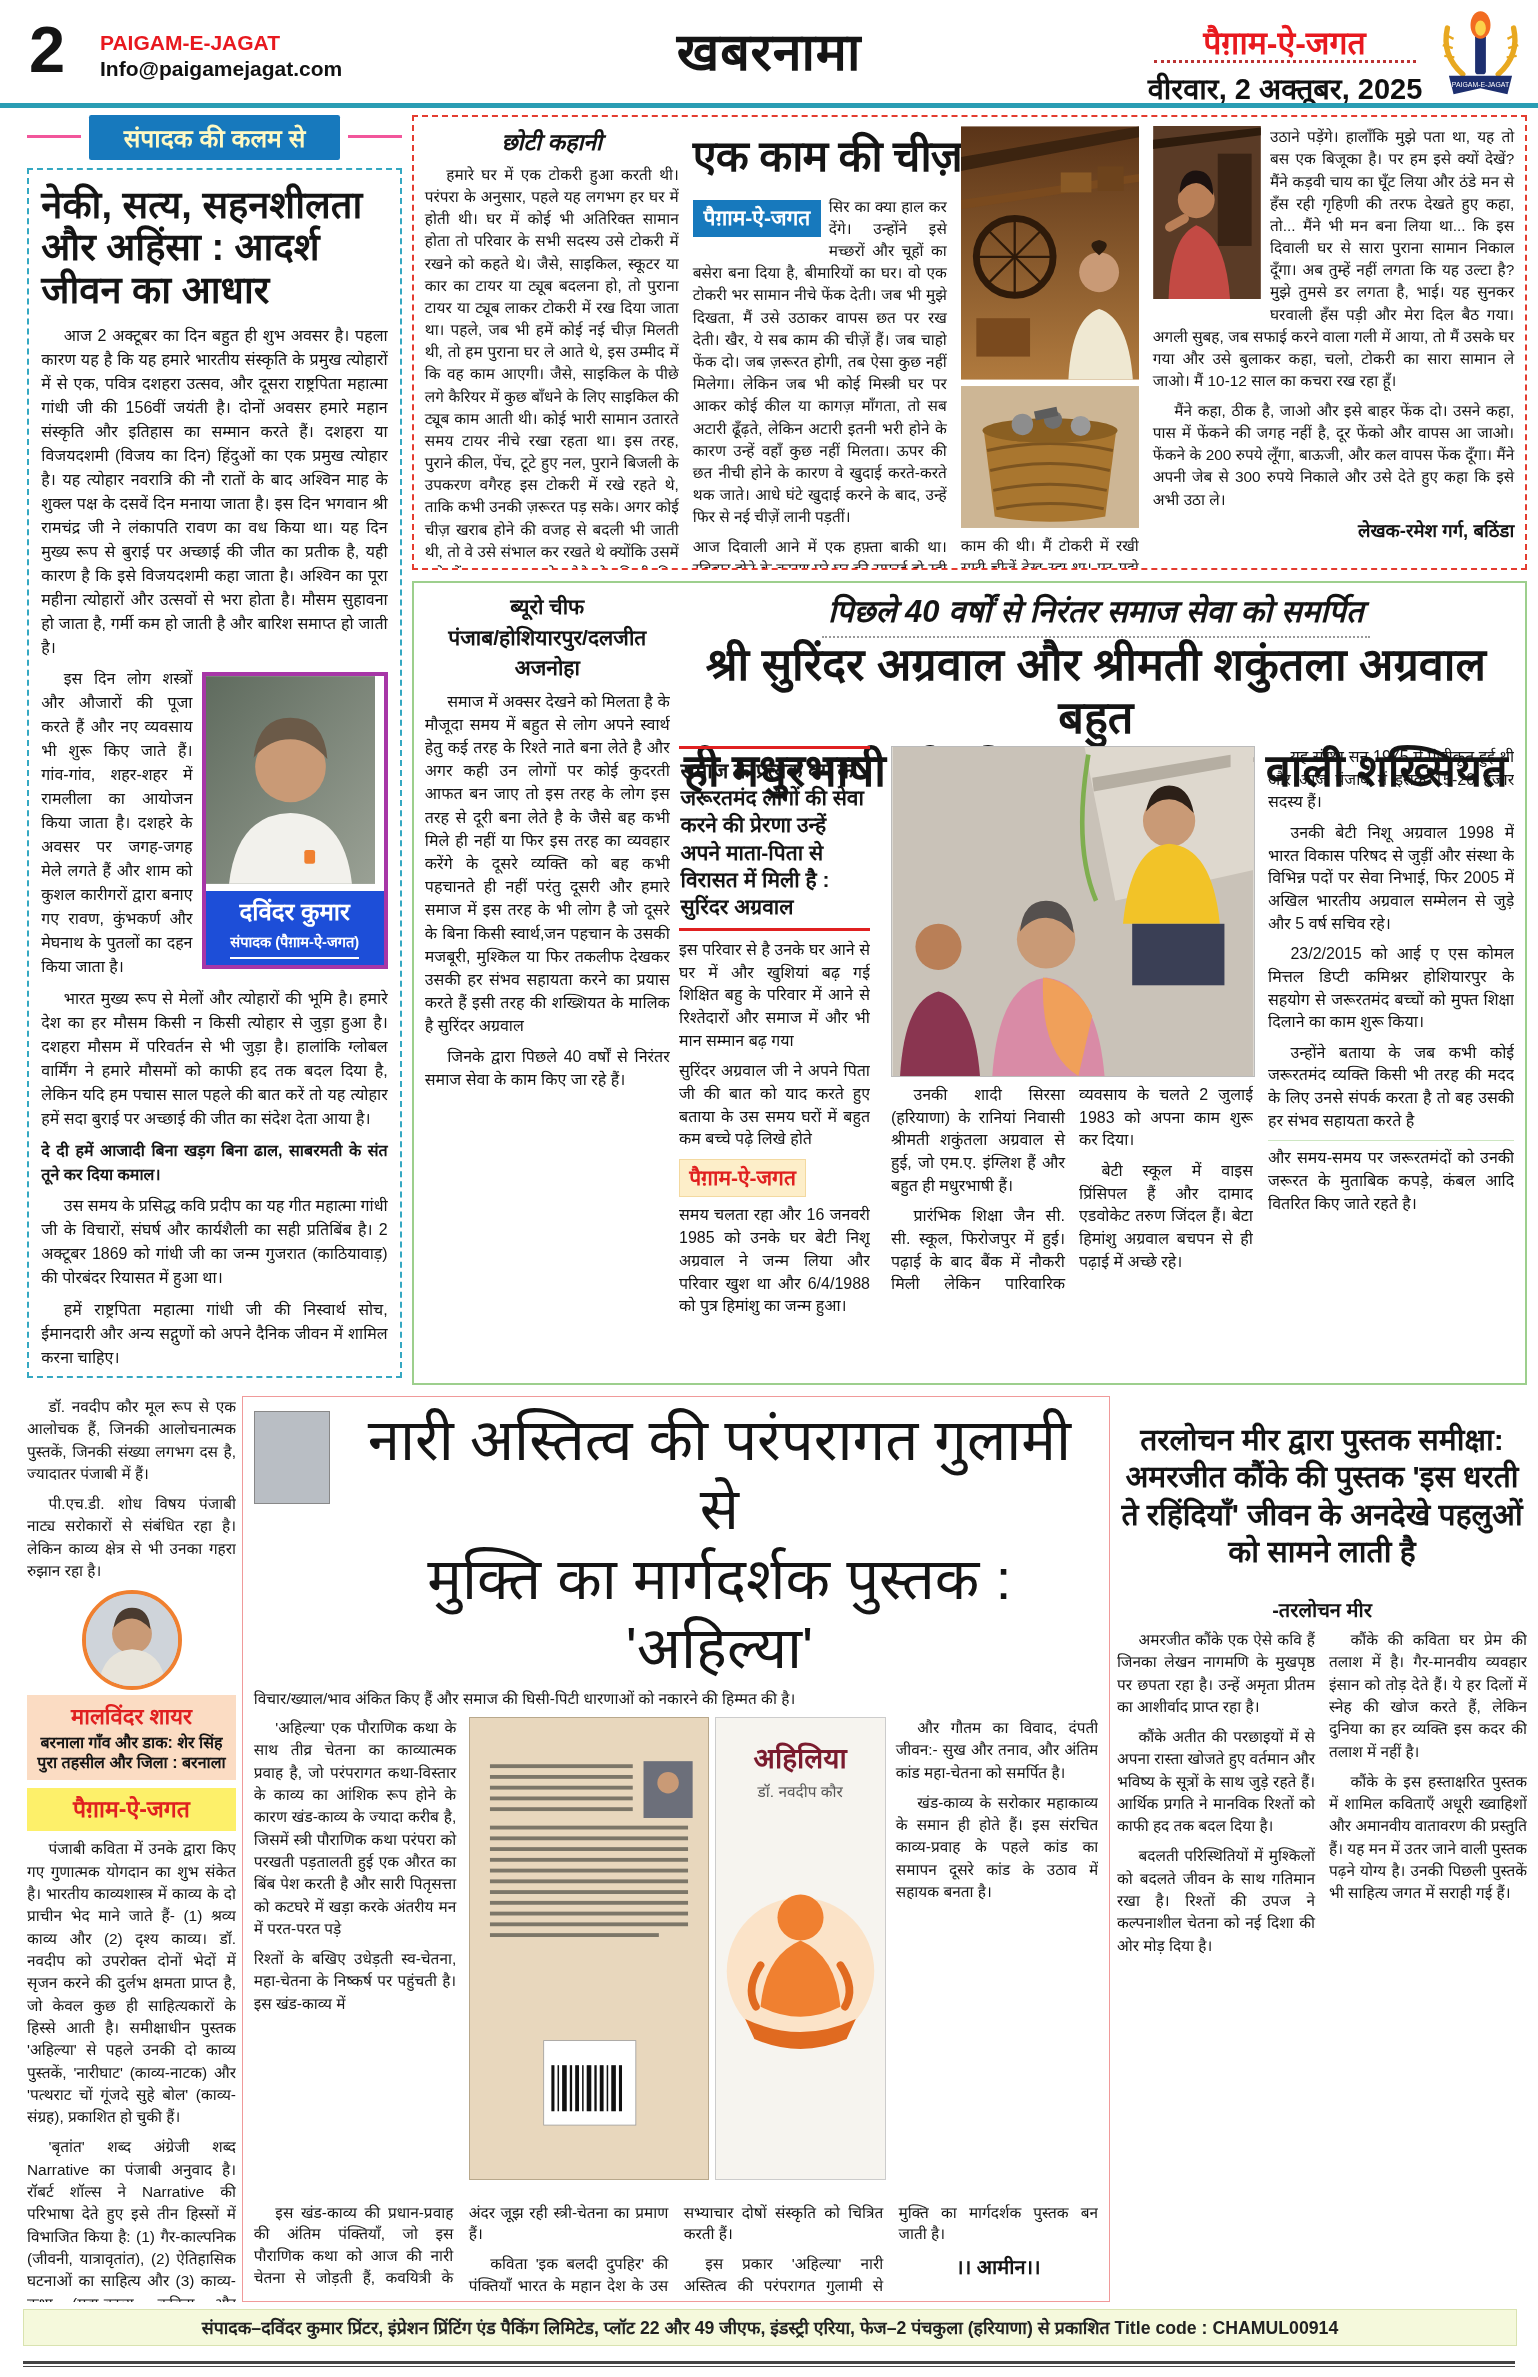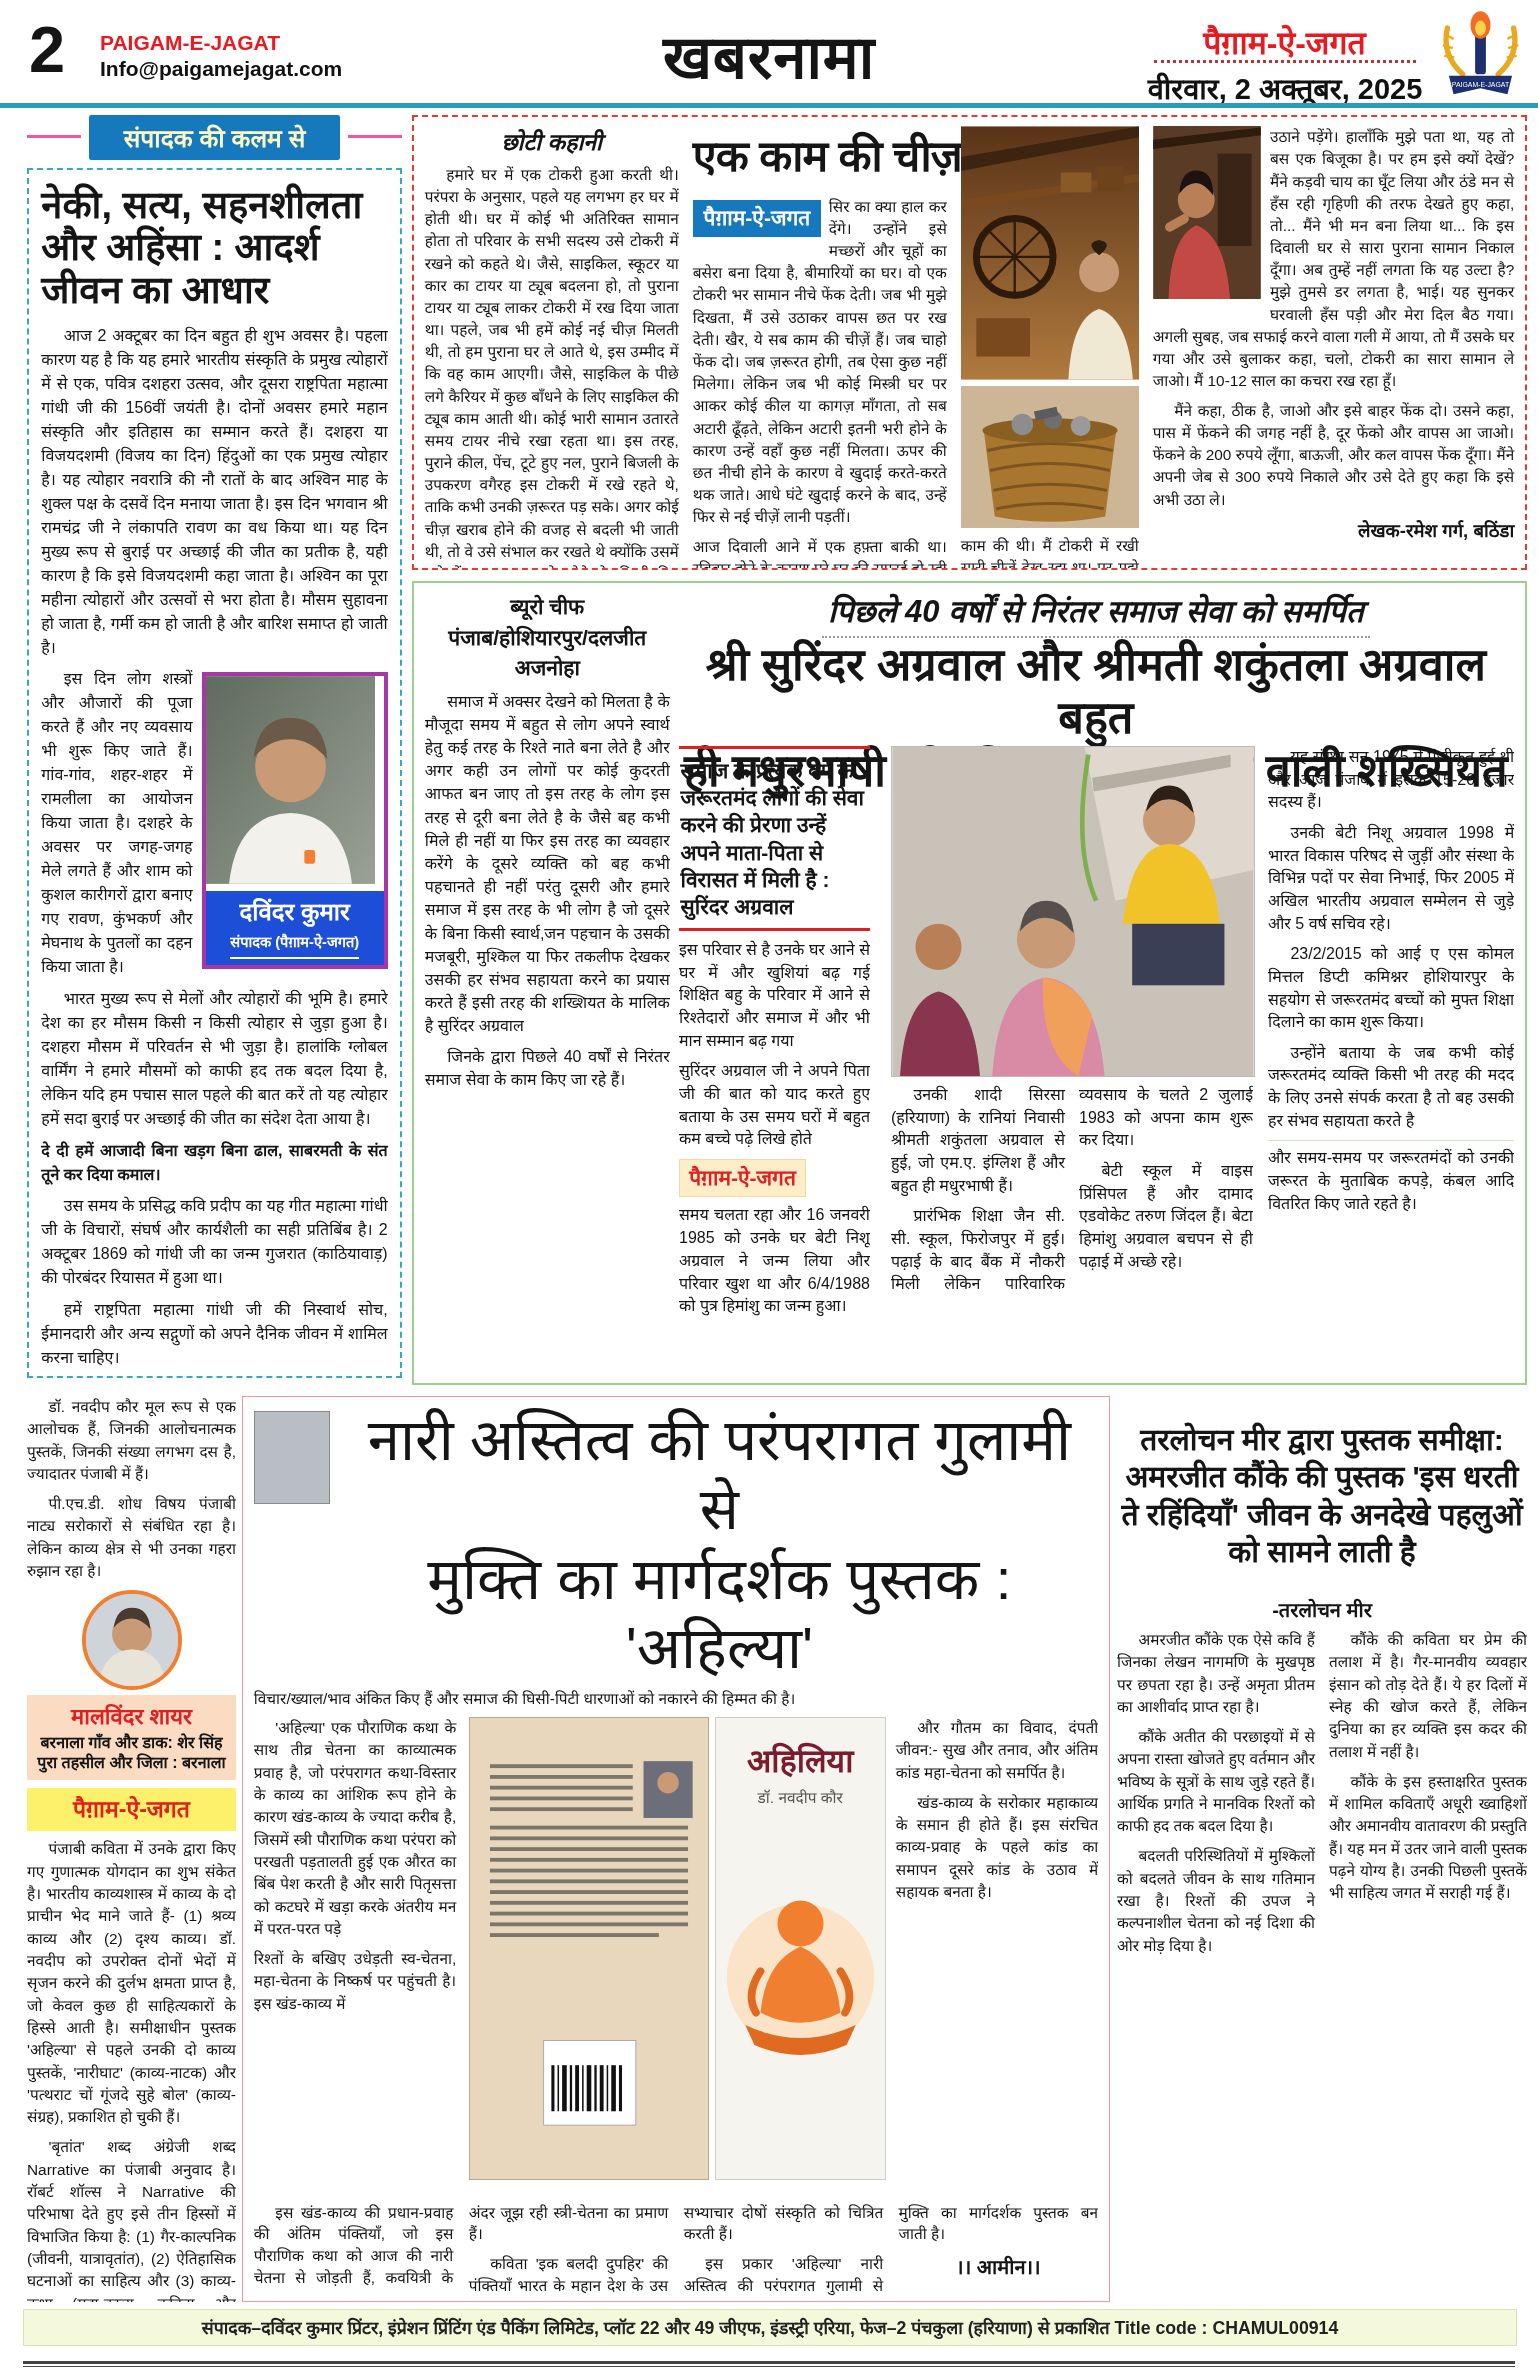--- a/index.html
+++ b/index.html
@@ -2,21 +2,21 @@
 <html lang="hi" style="font-size:12.3px"><head>
 <meta charset="utf-8">
 <style>
   html,body{margin:0;padding:0;background:#fff;}
   .page{position:relative;width:1538px;height:2377px;background:#fff;overflow:hidden;
         font-family:"Liberation Sans","DejaVu Sans",sans-serif;color:#151515;}
   
   .pagenum{position:absolute;left:29px;top:17px;font-size:65px;font-weight:bold;line-height:1;}
   .brand{position:absolute;left:100px;top:31px;font-size:21px;font-weight:bold;color:#e8191f;line-height:1.1;}
   .email{position:absolute;left:100px;top:57px;font-size:21px;font-weight:bold;color:#111;}
-  .section-title{position:absolute;left:0;right:0;top:14px;text-align:center;font-size:60px;font-weight:bold;letter-spacing:0.8px;}
+  .section-title{position:absolute;left:0;right:0;top:14px;text-align:center;font-size:52px;font-weight:bold;letter-spacing:0.8px;}
   .masthead{position:absolute;left:1146px;top:20px;width:277px;text-align:center;font-size:32px;font-weight:bold;color:#e8191f;}
   .masthead-dots{position:absolute;left:1154px;top:60px;width:262px;border-top:3.8px dotted #b33;}
   .dateline{position:absolute;left:1108px;top:68px;width:354px;text-align:center;font-size:29px;font-weight:bold;color:#111;}
   .logo{position:absolute;left:1432px;top:4.6px;width:97px;height:97px;}
   .rule-teal{position:absolute;left:0;top:103px;width:1538px;height:5.4px;background:#2a9db4;}
   
   p{margin:0 0 7.7px 0;text-align:justify;}
   .ind{text-indent:1.4em;}
   .badge-blue{display:inline-block;background:#1779bd;color:#fff;font-weight:bold;font-size:21px;padding:3.1px 10.8px;}
   .badge-cream{display:inline-block;background:#fdeec9;color:#e02020;font-weight:bold;font-size:21px;padding:3.1px 9.2px;border:0.8px solid #f3d9a0;}
@@ -77,21 +77,21 @@
           box-sizing:border-box;padding:7.7px 10.8px;overflow:hidden;}
   .ah-headwrap{display:flex;gap:10.8px;align-items:flex-start;}
   .ah-photo{flex:none;width:74px;height:91px;background:#b9bec4;border:0.8px solid #888;margin-top:6.2px;}
   .ah-head{flex:1;text-align:center;font-size:58px;font-weight:400;line-height:1.2;}
   .ah-lead{font-size:15.4px;line-height:1.4;margin-top:4.6px;}
   .ah-row{display:flex;gap:12.3px;margin-top:7.7px;height:477px;overflow:hidden;}
   .ah-colA,.ah-colB{flex:1;font-size:15.4px;line-height:1.45;}
   .books{flex:none;width:415px;display:flex;gap:6.2px;}
   .book-back{width:238px;height:461px;background:#e8d7bd;border:0.8px solid #b8a88c;position:relative;}
   .book-front{width:169px;height:461px;background:#f6f4ef;border:0.8px solid #ccc;position:relative;text-align:center;}
-  .bf-title{margin-top:20px;font-size:32px;font-weight:bold;color:#7a1b2e;font-family:Liberation Mono, monospace;}
+  .bf-title{margin-top:20px;font-size:28px;font-weight:bold;color:#7a1b2e;font-family:Liberation Mono, monospace;}
   .bf-author{font-size:15.4px;color:#555;margin-top:4.6px;}
   .ah-bottom{margin-top:7.7px;column-count:4;column-gap:15.4px;font-size:15.4px;line-height:1.42;height:254px;overflow:hidden;}
   .ah-close{text-align:center;font-weight:bold;font-size:20px;}
   
   .kaunke{position:absolute;left:1117px;top:1396px;width:410px;height:906px;overflow:hidden;}
   .kk-head{text-align:center;font-size:30px;font-weight:900;line-height:1.25;}
   .kk-by{text-align:center;font-weight:bold;font-size:20px;margin:6.2px 0;}
   .kk-body{column-count:2;column-gap:14px;font-size:15.4px;line-height:1.45;height:754px;overflow:hidden;}
   
   .imprint{position:absolute;left:23px;top:2309px;width:1492px;background:#f5f9dc;border:0.8px solid #d9e3b0;

